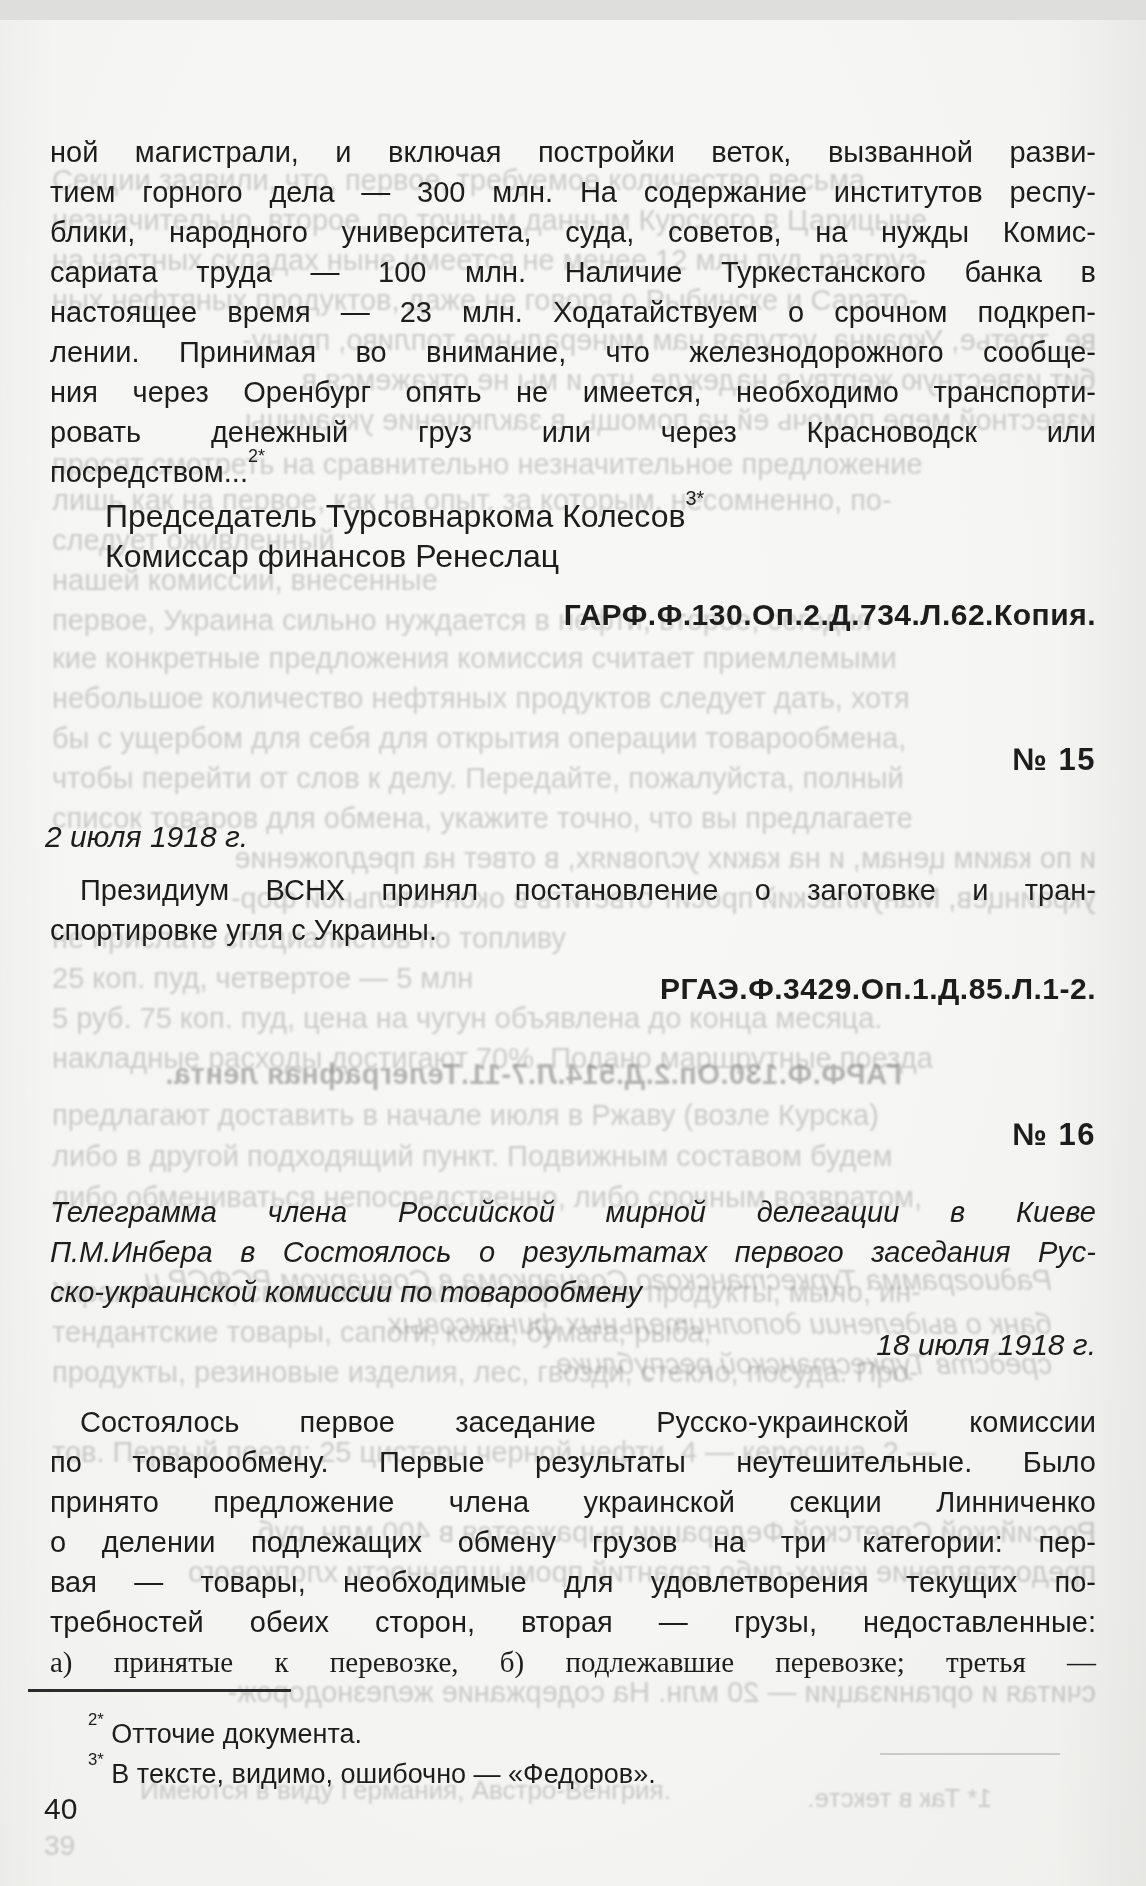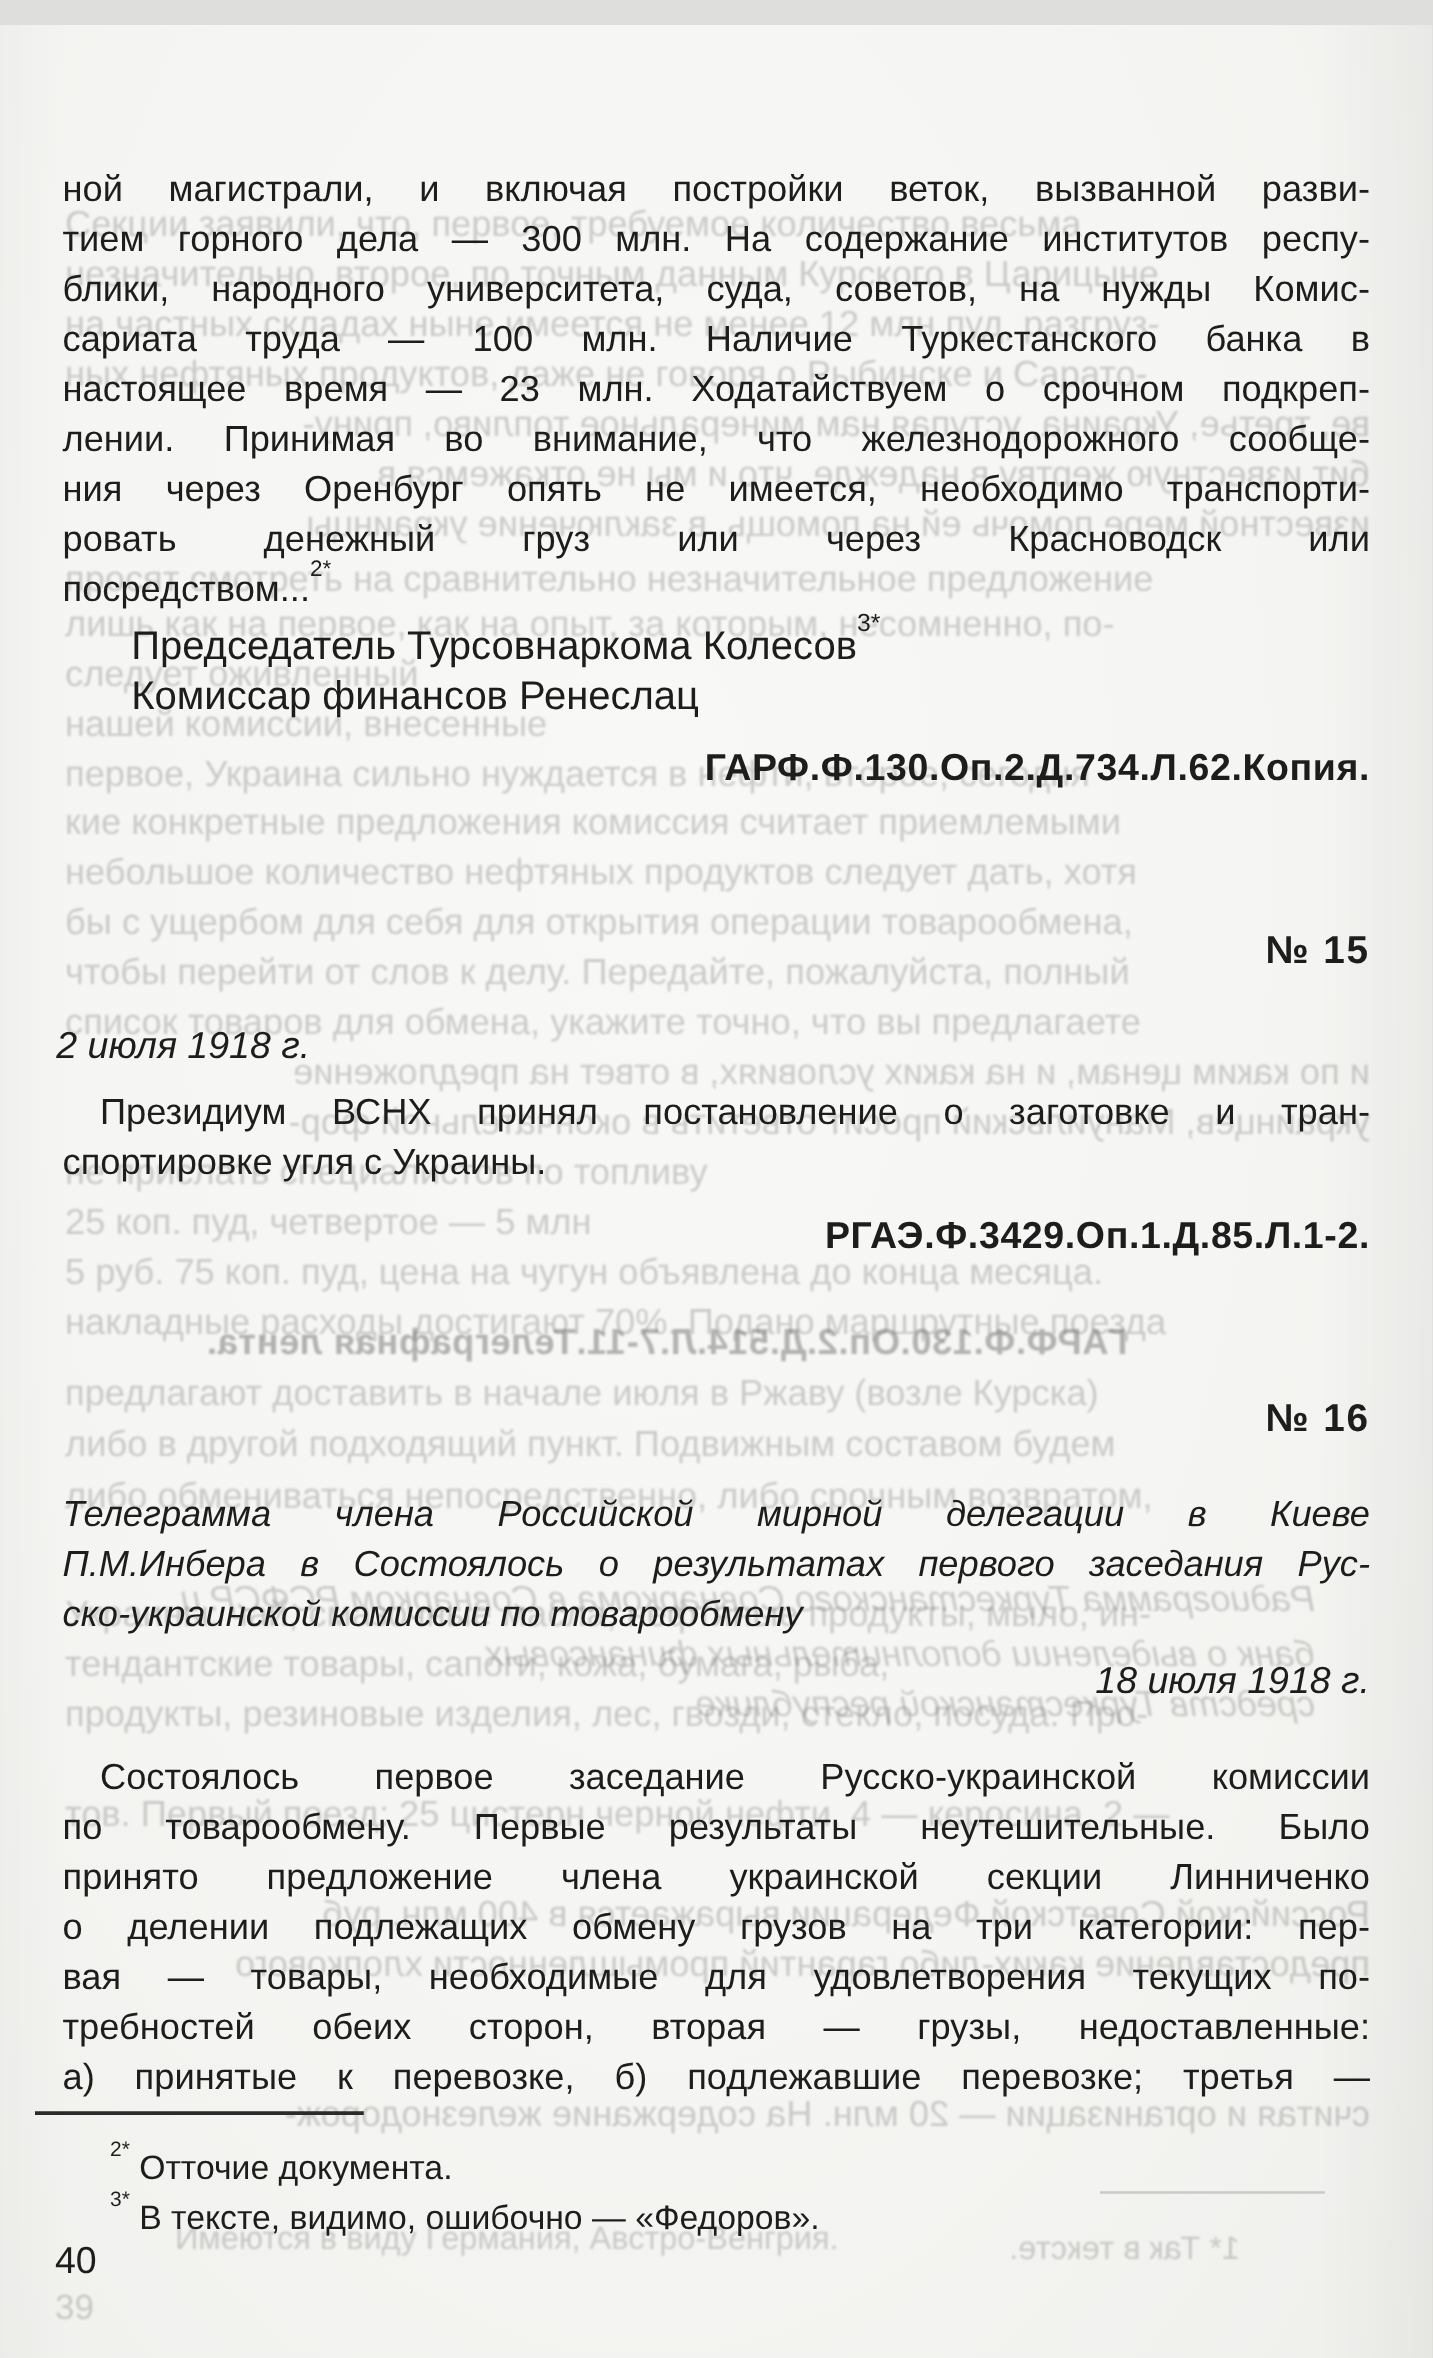--- a/index.html
+++ b/index.html
@@ -9,21 +9,21 @@
       linear-gradient(90deg, rgba(0,0,0,0.02) 0, rgba(0,0,0,0) 5%, rgba(0,0,0,0) 92%, rgba(0,0,0,0.04) 100%),
       radial-gradient(ellipse at 45% 35%, #f8f8f6 0%, #f5f5f3 55%, #efefec 100%);
     font-family:"Liberation Sans", sans-serif;
     color:#1d1d1d;
     margin-top:20px;
   }
   .content > div{position:absolute;left:50px;width:1046px;}
   .para{font-size:29px;line-height:40px;}
   .line{text-align:justify;text-align-last:justify;}
   .para .line:last-child{text-align-last:left;}
-  .para.all-just .line:last-child{text-align-last:justify;}
+  .para.all-just .line:last-child{text-align-last:justify;font-family:Liberation Serif, serif;}
   .para.indent .line:first-child{text-indent:30px;}
   .para.heading{font-style:italic;}
   .sig{font-size:32px;line-height:40px;}
   .sig .line, .fn .line{text-align:left;text-align-last:auto;}
   .archive{font-weight:bold;font-size:30px;text-align:right;letter-spacing:.5px;}
   .docnum{font-weight:bold;font-size:31px;text-align:right;letter-spacing:1.5px;}
   .date{font-style:italic;font-size:30px;}
   .date.right{text-align:right;}
   .fnsep{height:3px;background:#2b2b2b;}
   .fn{font-size:27px;line-height:40px;}

